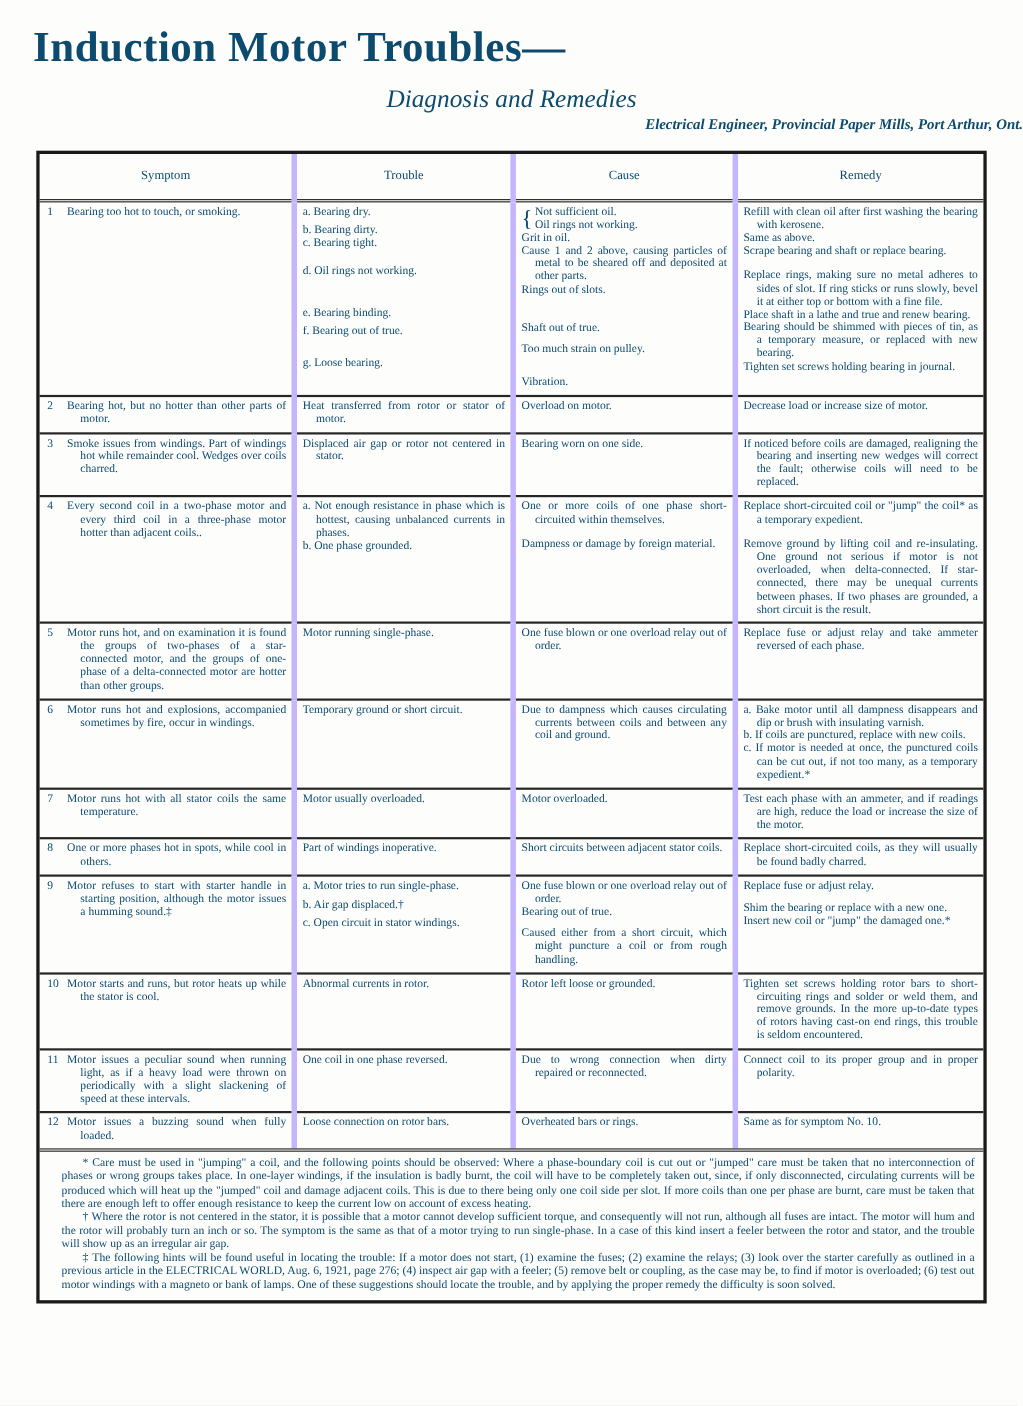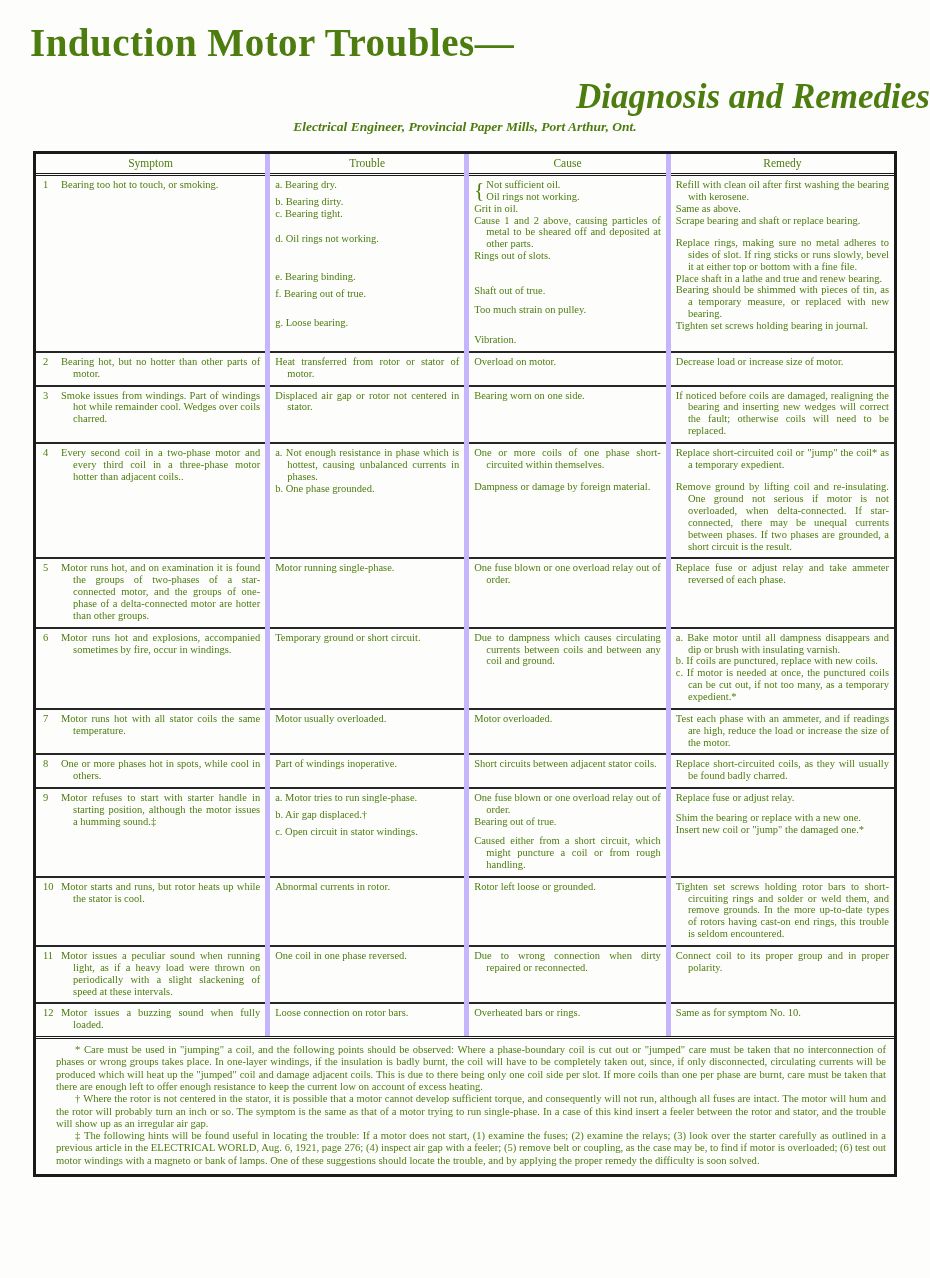--- a/index.html
+++ b/index.html
@@ -3,52 +3,52 @@
 <meta charset="utf-8">
 <style>
   html,body{margin:0;padding:0;background:#e8e8e6;}
   .page{
     position:relative;
     width:930px;height:1278px;
     margin:0 auto;
     background:#fdfdfc;
     overflow:hidden;
     font-family:"Liberation Serif", serif;
-    color:#4d7c0f;
+    color:#0c4a6e;
   }
   .title{
     font-size:39px;font-weight:bold;letter-spacing:0.5px;
     margin:20px 0 0 30px;
   }
   .subtitle{
-    font-size:35px;font-weight:bold;font-style:italic;
-    text-align:right;margin-top:12px;
+    font-size:23px;font-weight:normal;font-style:italic;
+    text-align:center;margin-top:12px;
   }
   .compiled{
     font-size:16px;font-weight:bold;text-align:center;margin-top:12px;letter-spacing:0.3px;
   }
   .byline{
-    font-size:13.5px;font-weight:bold;font-style:italic;text-align:center;margin-top:2px;
+    font-size:13.5px;font-weight:bold;font-style:italic;text-align:right;margin-top:2px;
   }
   .tframe{
     margin:16px 33px 0 33px;
     border:3px solid #1a1a1a;
     background:#fdfdfc;
   }
   table.troubles{
     width:100%;
     border-collapse:collapse;
     table-layout:fixed;
     font-size:10.5px;
     line-height:1.13;
   }
   table.troubles th{
     font-weight:normal;
     font-size:11.5px;
-    padding:3px 2px;
+    padding:14px 2px;
     border-bottom:3px double #1a1a1a;
     text-align:center;
   }
   table.troubles th + th, table.troubles td + td{
     border-left:5px solid #c4b5fd;
   }
   table.troubles td{
     vertical-align:top;
     padding:3px 5px 5px 5px;
     border-top:2px solid #262626;

